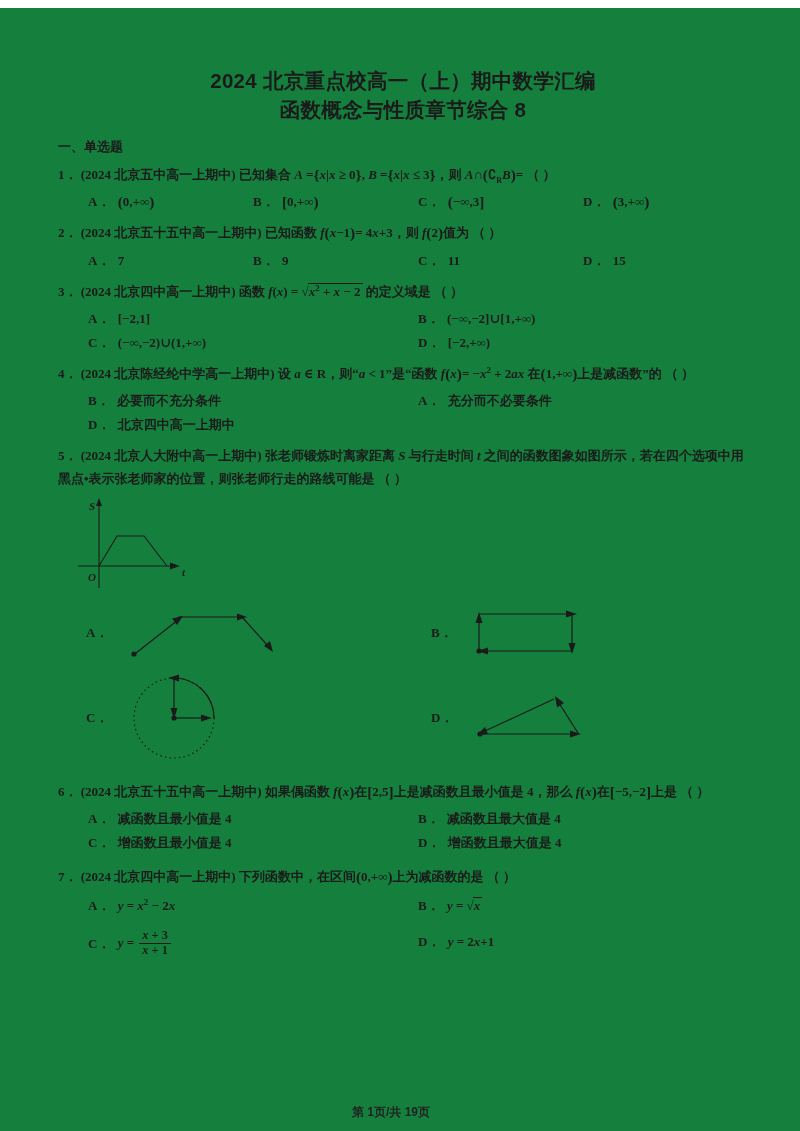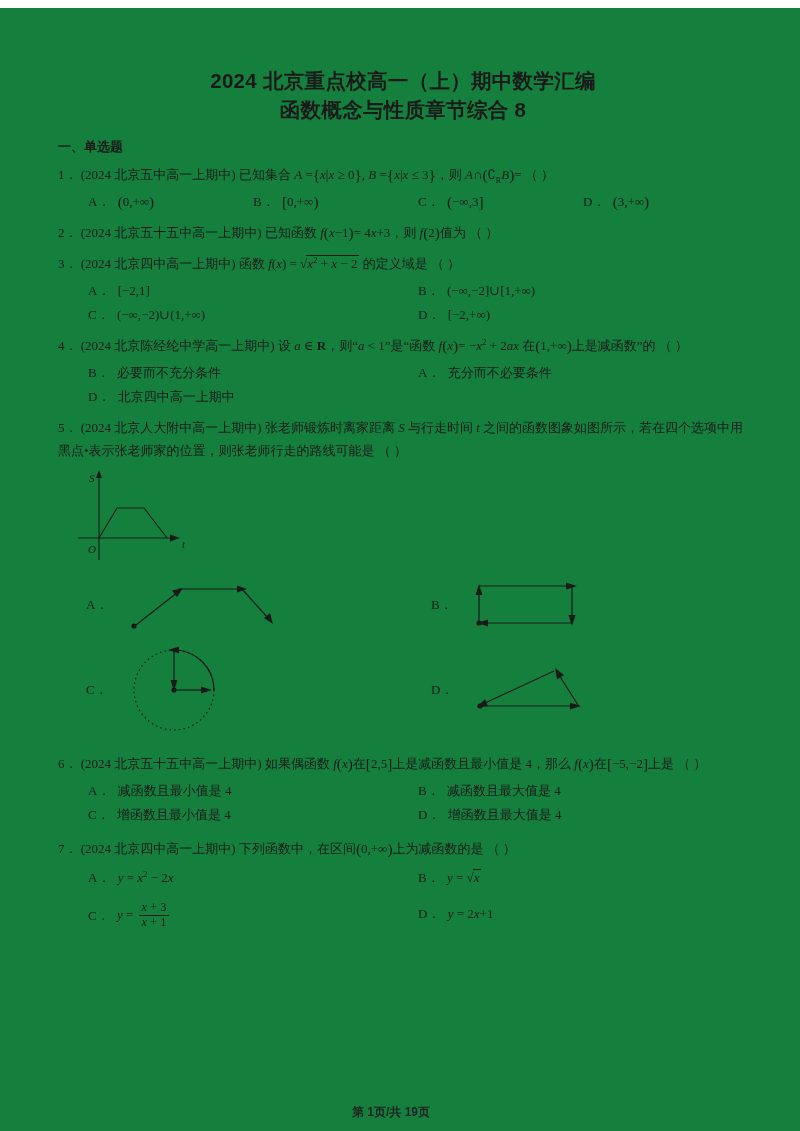--- a/index.html
+++ b/index.html
@@ -45,20 +45,21 @@
   .section-head {
     font-size: 13px;
     font-weight: bold;
     margin: 14px 0 7px 0;
     font-family: Liberation Serif, serif;
   }
 
   
   .q {
     margin: 7px 0 6px 0;
+    font-weight: bold;
   }
   .q-stem {
     font-size: 13px;
     line-height: 23px;
     text-indent: 0;
   }
   .q-num {
     display: inline;
   }
   .opts {
@@ -183,20 +184,40 @@
         </div>
       </div>
     </div>
 
     <div class="q">
       <div class="q-stem">
         <span class="q-num">2．</span>
         <span>(2024 北京五十五中高一上期中)</span>
         已知函数 <i class="v">f</i><span class="paren">(</span><i class="v">x</i>−1<span class="paren">)</span>= 4<i class="v">x</i>+3，则
         <i class="v">f</i><span class="paren">(</span>2<span class="paren">)</span>值为 （  ）
+      </div>
+      <div class="opts">
+        <div class="opt-row four">
+          <span class="opt">
+            <span class="opt-label">A．</span>
+            <span>7</span>
+          </span>
+          <span class="opt">
+            <span class="opt-label">B．</span>
+            <span>9</span>
+          </span>
+          <span class="opt">
+            <span class="opt-label">C．</span>
+            <span>11</span>
+          </span>
+          <span class="opt">
+            <span class="opt-label">D．</span>
+            <span>15</span>
+          </span>
+        </div>
       </div>
     </div>
 
     <div class="q">
       <div class="q-stem">
         <span class="q-num">3．</span>
         <span>(2024 北京四中高一上期中)</span>
         函数 <i class="v">f</i>(<i class="v">x</i>) = √<span class="sqrt"><i class="v">x</i><sup>2</sup> + <i class="v">x</i> − 2</span> 的定义域是 （  ）
       </div>
       <div class="opts">

